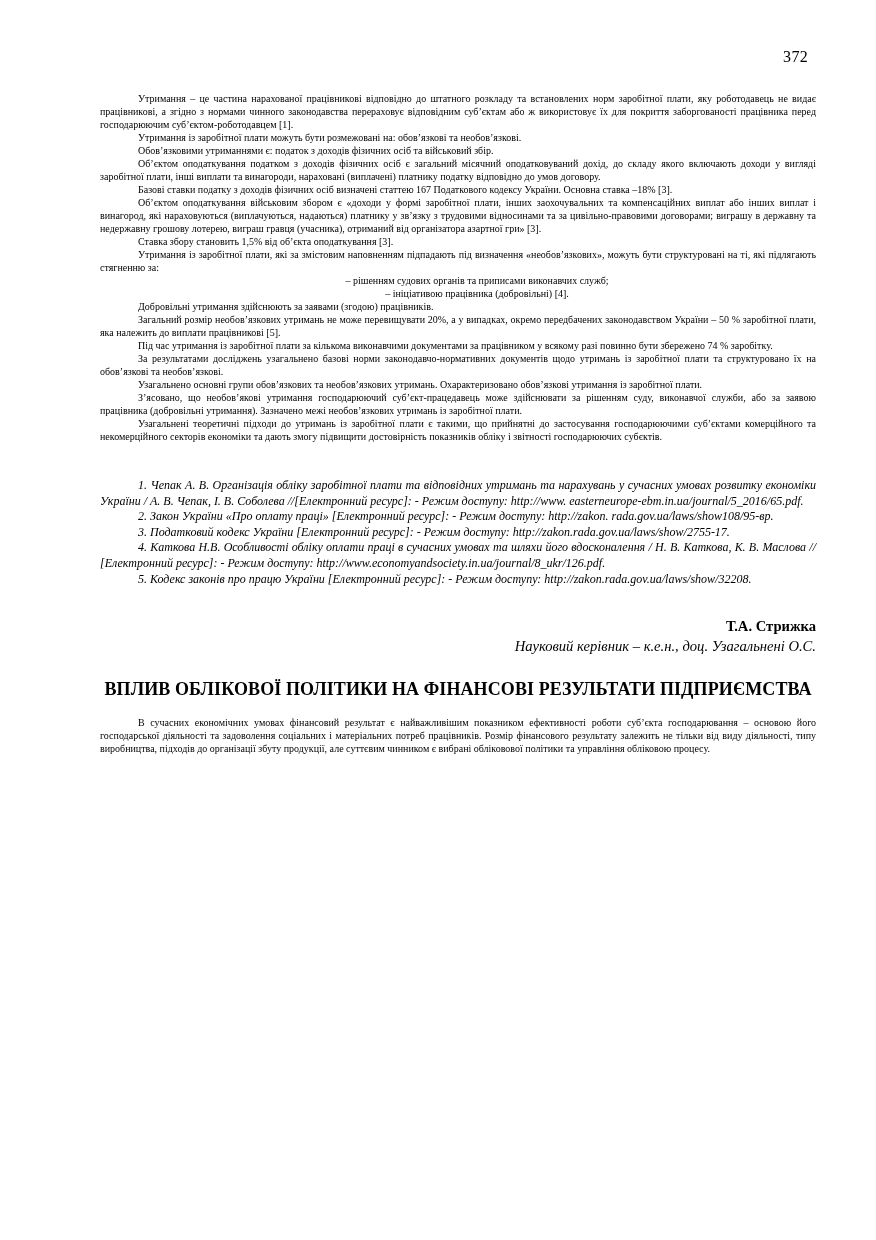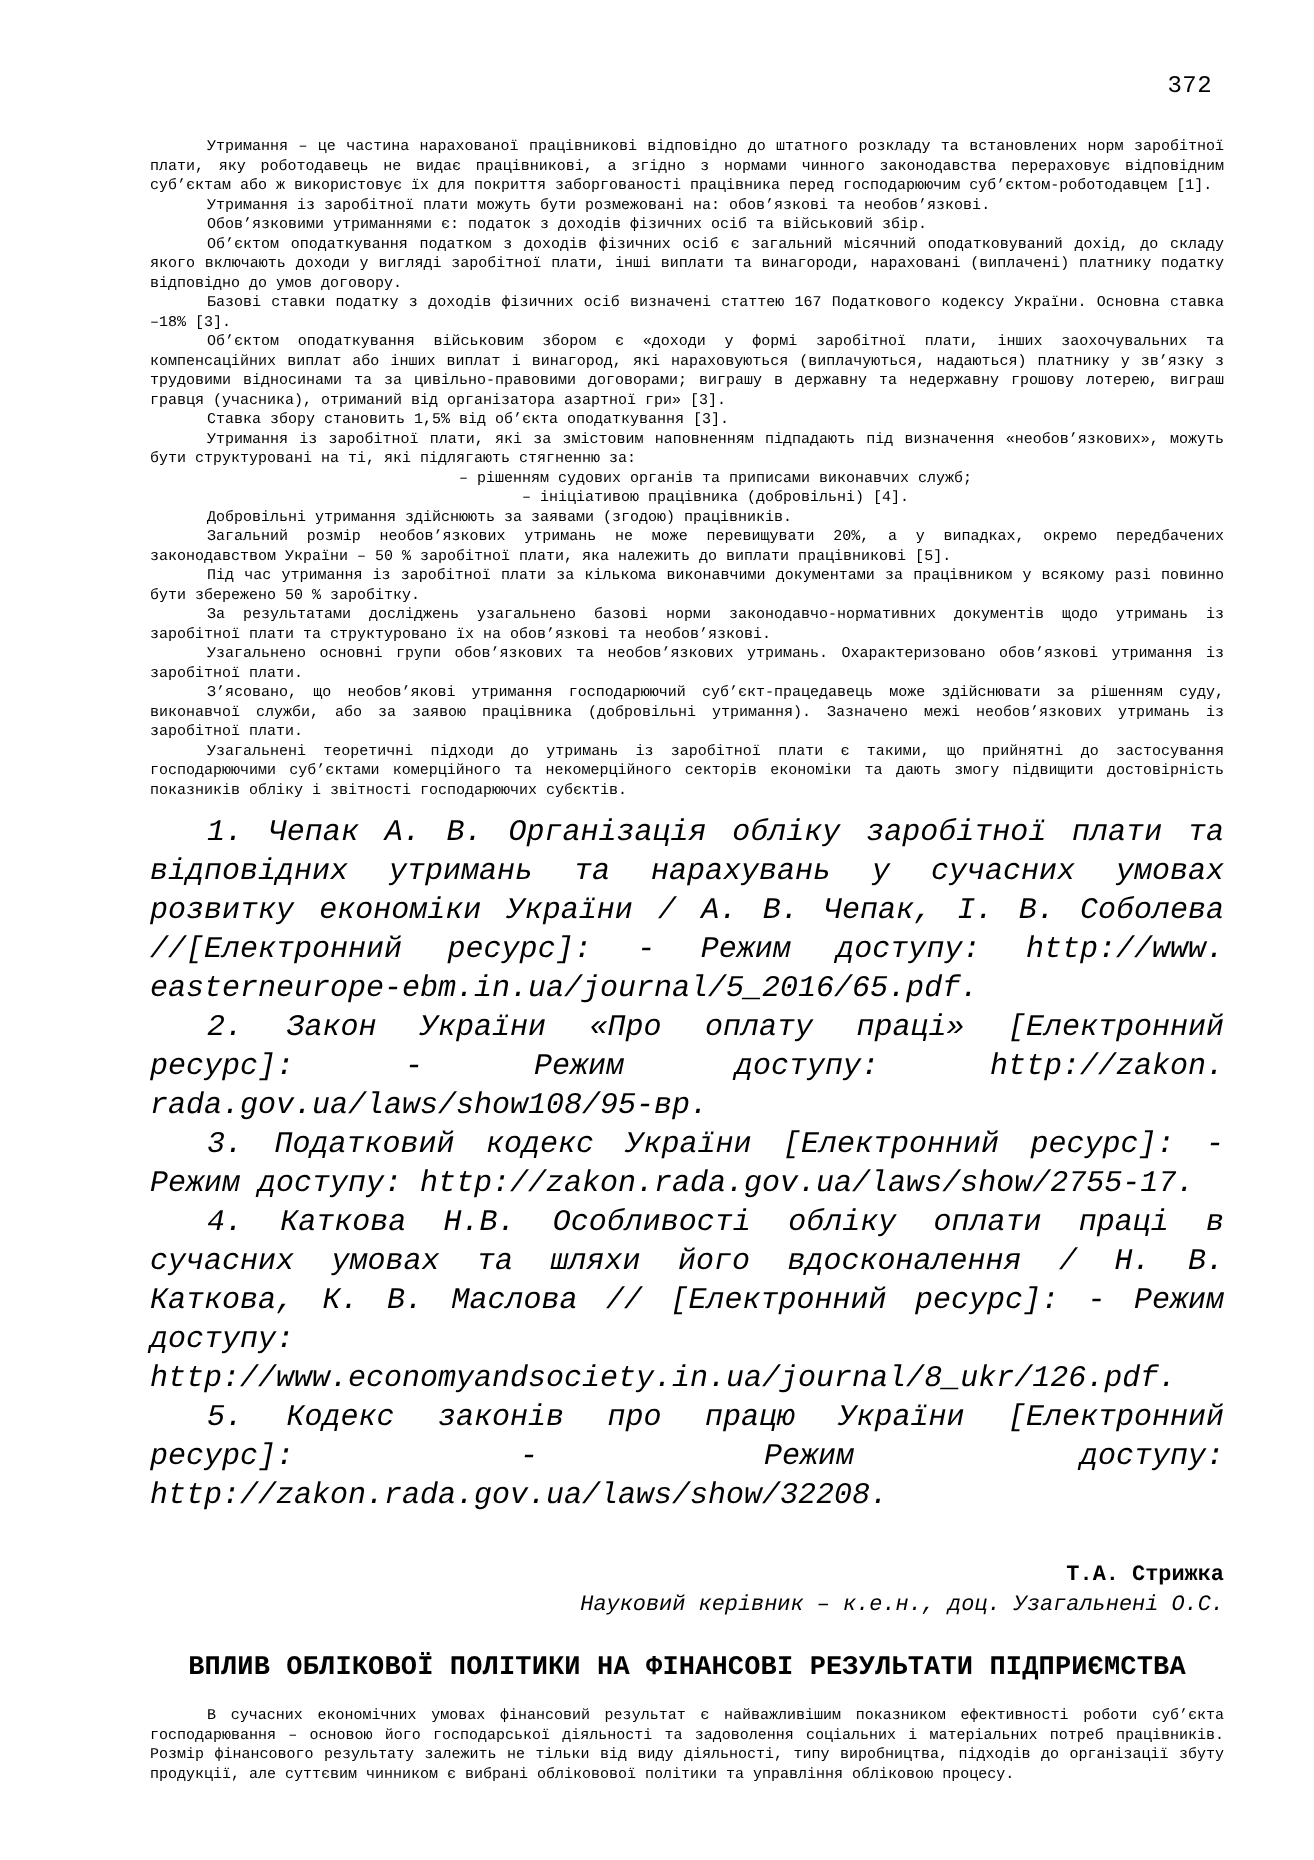--- a/index.html
+++ b/index.html
@@ -12,21 +12,20 @@
     background: #ffffff;
     font-family: "Liberation Serif", serif;
     color: #000000;
   }
   .page {
     position: relative;
     width: 876px;
     height: 1112px;
     box-sizing: border-box;
     padding: 48px 60px 40px 100px;
-    font-family: Liberation Mono, monospace;
   }
   .page-number {
     text-align: right;
     font-size: 16px;
     padding-right: 8px;
     margin-bottom: 26px;
     letter-spacing: 0.3px;
   }
   .body-text {
     font-size: 10px;
@@ -38,23 +37,23 @@
     margin: 0;
     text-indent: 38px;
     text-align: justify;
   }
   p.dash {
     margin: 0;
     text-indent: 38px;
     text-align: center;
   }
   .refs {
-    margin-top: 9px;
+    margin-top: 35px;
     font-style: italic;
-    font-size: 20px;
+    font-size: 12px;
     line-height: 1.30;
   }
   .refs p {
     margin: 0;
     text-indent: 38px;
     text-align: justify;
   }
   .author-block {
     margin-top: 30px;
     text-align: right;
@@ -90,21 +89,21 @@
     <p class="para">Обов’язковими утриманнями є: податок з доходів фізичних осіб та військовий збір.</p>
     <p class="para">Об’єктом оподаткування податком з доходів фізичних осіб є загальний місячний оподатковуваний дохід, до складу якого включають доходи у вигляді заробітної плати, інші виплати та винагороди, нараховані (виплачені) платнику податку відповідно до умов договору.</p>
     <p class="para">Базові ставки податку з доходів фізичних осіб визначені статтею 167 Податкового кодексу України. Основна ставка –18% [3].</p>
     <p class="para">Об’єктом оподаткування військовим збором є «доходи у формі заробітної плати, інших заохочувальних та компенсаційних виплат або інших виплат і винагород, які нараховуються (виплачуються, надаються) платнику у зв’язку з трудовими відносинами та за цивільно-правовими договорами; виграшу в державну та недержавну грошову лотерею, виграш гравця (учасника), отриманий від організатора азартної гри» [3].</p>
     <p class="para">Ставка збору становить 1,5%  від об’єкта оподаткування [3].</p>
     <p class="para">Утримання із заробітної плати, які за змістовим наповненням підпадають під визначення «необов’язкових», можуть бути структуровані на ті, які підлягають стягненню за:</p>
     <p class="dash">– рішенням судових органів та приписами виконавчих служб;</p>
     <p class="dash">– ініціативою працівника (добровільні) [4].</p>
     <p class="para">Добровільні утримання здійснюють за заявами (згодою) працівників.</p>
     <p class="para">Загальний розмір необов’язкових утримань не може перевищувати 20%, а у випадках, окремо передбачених законодавством України – 50 % заробітної плати, яка належить до виплати працівникові [5].</p>
-    <p class="para">Під час утримання із заробітної плати за кількома виконавчими документами за працівником у всякому разі повинно бути збережено 50 % заробітку.</p>
+    <p class="para">Під час утримання із заробітної плати за кількома виконавчими документами за працівником у всякому разі повинно бути збережено 74 % заробітку.</p>
     <p class="para">За результатами досліджень узагальнено базові норми законодавчо-нормативних документів щодо утримань із заробітної плати та структуровано їх на обов’язкові та необов’язкові.</p>
     <p class="para">Узагальнено основні групи обов’язкових та необов’язкових утримань. Охарактеризовано обов’язкові утримання із заробітної плати.</p>
     <p class="para">З’ясовано, що необов’якові утримання господарюючий суб’єкт-працедавець може здійснювати за рішенням суду, виконавчої служби, або за заявою працівника (добровільні утримання). Зазначено межі необов’язкових утримань із заробітної плати.</p>
     <p class="para">Узагальнені теоретичні підходи до утримань із заробітної плати є такими, що прийнятні до застосування господарюючими суб’єктами комерційного та некомерційного секторів економіки та дають змогу підвищити достовірність показників обліку і звітності господарюючих субєктів.</p>
   </div>
 
   <div class="refs">
     <p>1. Чепак А. В. Організація обліку заробітної плати та відповідних утримань та нарахувань у сучасних умовах розвитку економіки України / А. В. Чепак, І. В. Соболева //[Електронний ресурс]: - Режим доступу: http://www. easterneurope-ebm.in.ua/journal/5_2016/65.pdf.</p>
     <p>2. Закон України «Про оплату праці» [Електронний ресурс]: - Режим доступу: http://zakon. rada.gov.ua/laws/show108/95-вр.</p>
     <p>3. Податковий кодекс України [Електронний ресурс]: - Режим доступу: http://zakon.rada.gov.ua/laws/show/2755-17.</p>

